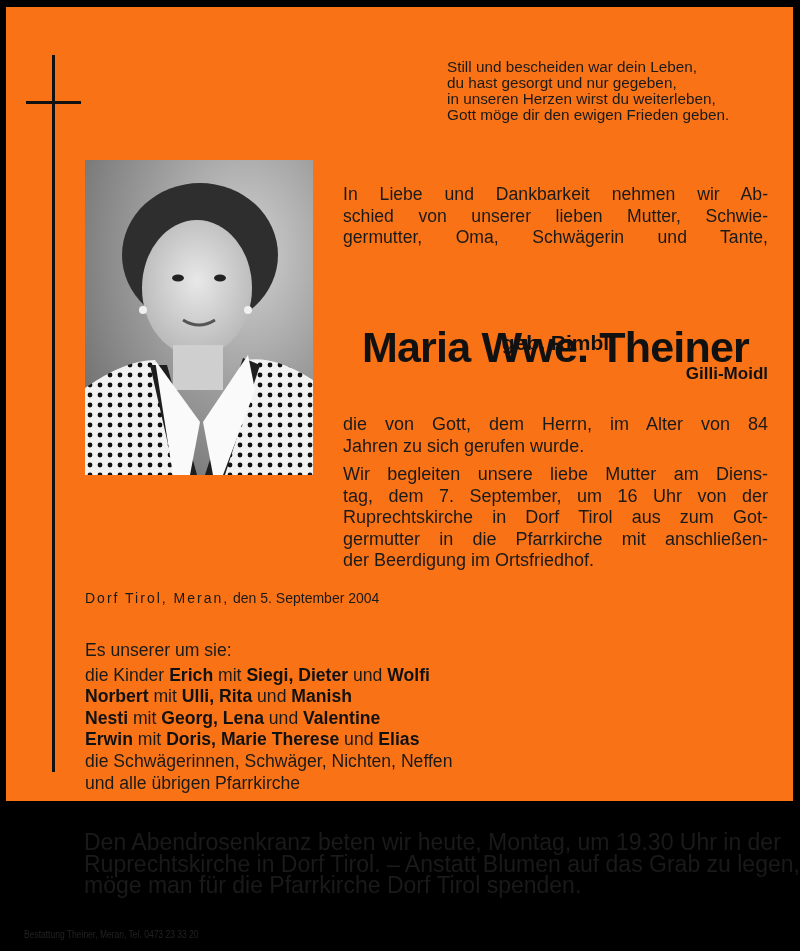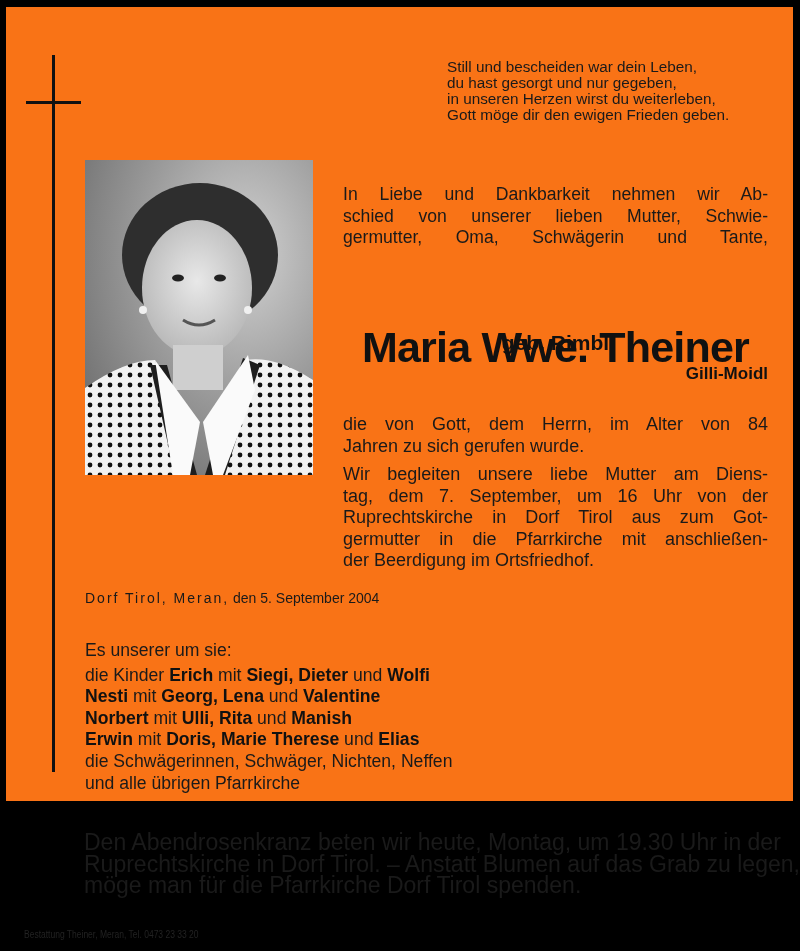--- a/index.html
+++ b/index.html
@@ -174,32 +174,32 @@
     <div class="intro-line">Es unserer um sie:</div>
     <div>
       <span>die Kinder</span>
       <b>Erich</b>
       <span>mit</span>
       <b>Siegi, Dieter</b>
       <span>und</span>
       <b>Wolfi</b>
     </div>
     <div>
+      <b>Norbert</b>
+      <span>mit</span>
+      <b>Ulli, Rita</b>
+      <span>und</span>
+      <b>Manish</b>
+    </div>
+    <div>
       <b>Nesti</b>
       <span>mit</span>
       <b>Georg, Lena</b>
       <span>und</span>
       <b>Valentine</b>
-    </div>
-    <div>
-      <b>Norbert</b>
-      <span>mit</span>
-      <b>Ulli, Rita</b>
-      <span>und</span>
-      <b>Manish</b>
     </div>
     <div>
       <b>Erwin</b>
       <span>mit</span>
       <b>Doris, Marie Therese</b>
       <span>und</span>
       <b>Elias</b>
     </div>
     <div>die Schwägerinnen, Schwäger, Nichten, Neffen</div>
     <div>und alle übrigen Pfarrkirche</div>

